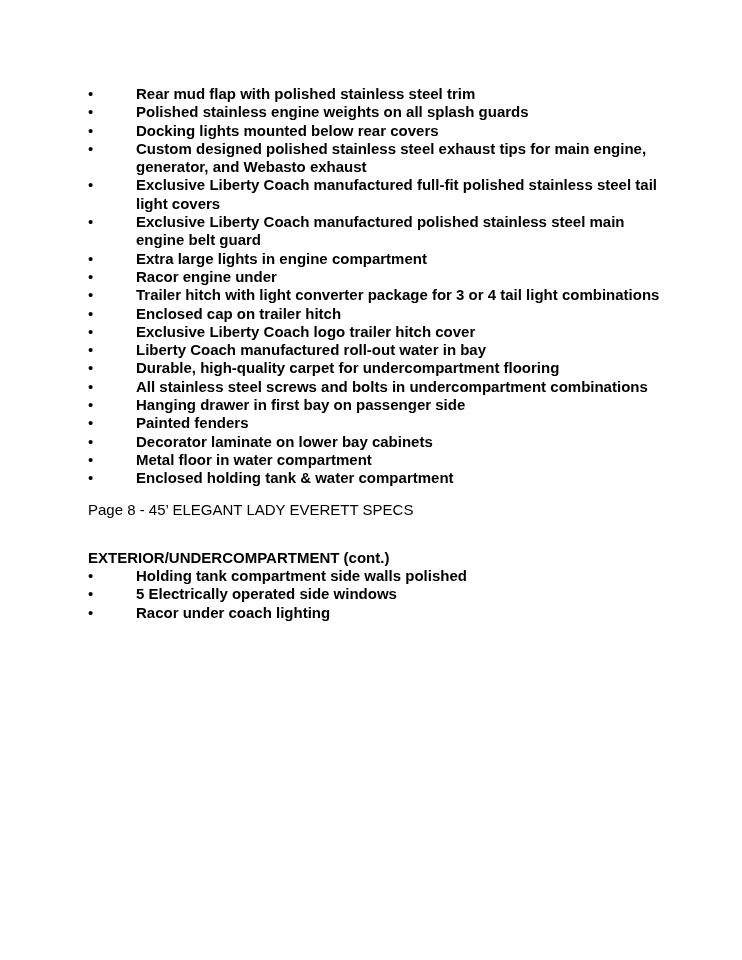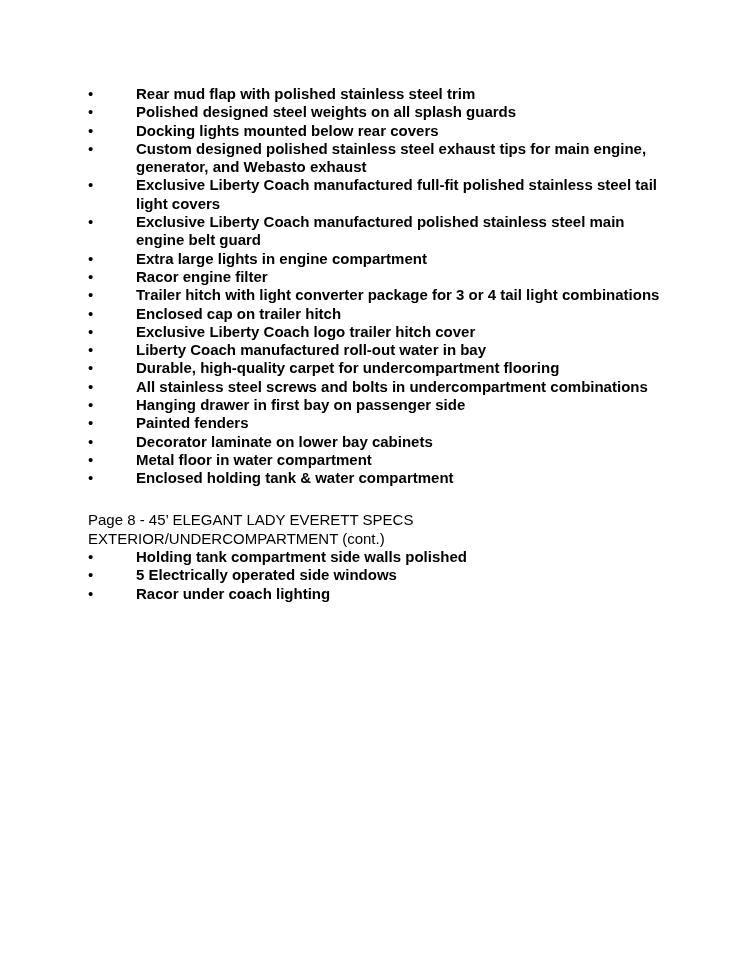--- a/index.html
+++ b/index.html
@@ -36,41 +36,41 @@
   .bullet-marker {
     flex: 0 0 48px;
     width: 48px;
   }
   .item-text {
     flex: 1 1 auto;
     white-space: pre-line;
     font-weight: bold;
   }
   .page-heading {
-    margin-top: 23px;
+    margin-top: 13px;
     font-weight: 400;
   }
   .section-heading {
-    margin-top: 1px;
-    font-weight: 400;
+    margin-top: 30px;
+    font-weight: 700;
   }
 </style>
 </head>
 <body>
 
 <div class="page">
 
   <ul class="bullet-list">
     <li>
       <span class="bullet-marker">•</span>
       <span class="item-text">Rear mud flap with polished stainless steel trim</span>
     </li>
     <li>
       <span class="bullet-marker">•</span>
-      <span class="item-text">Polished designed steel weights on all splash guards</span>
+      <span class="item-text">Polished stainless engine weights on all splash guards</span>
     </li>
     <li>
       <span class="bullet-marker">•</span>
       <span class="item-text">Docking lights mounted below rear covers</span>
     </li>
     <li>
       <span class="bullet-marker">•</span>
       <span class="item-text">Custom designed polished stainless steel exhaust tips for main engine,
 generator, and Webasto exhaust</span>
     </li>
@@ -83,21 +83,21 @@
       <span class="bullet-marker">•</span>
       <span class="item-text">Exclusive Liberty Coach manufactured polished stainless steel main
 engine belt guard</span>
     </li>
     <li>
       <span class="bullet-marker">•</span>
       <span class="item-text">Extra large lights in engine compartment</span>
     </li>
     <li>
       <span class="bullet-marker">•</span>
-      <span class="item-text">Racor engine filter</span>
+      <span class="item-text">Racor engine under</span>
     </li>
     <li>
       <span class="bullet-marker">•</span>
       <span class="item-text">Trailer hitch with light converter package for 3 or 4 tail light combinations</span>
     </li>
     <li>
       <span class="bullet-marker">•</span>
       <span class="item-text">Enclosed cap on trailer hitch</span>
     </li>
     <li>

